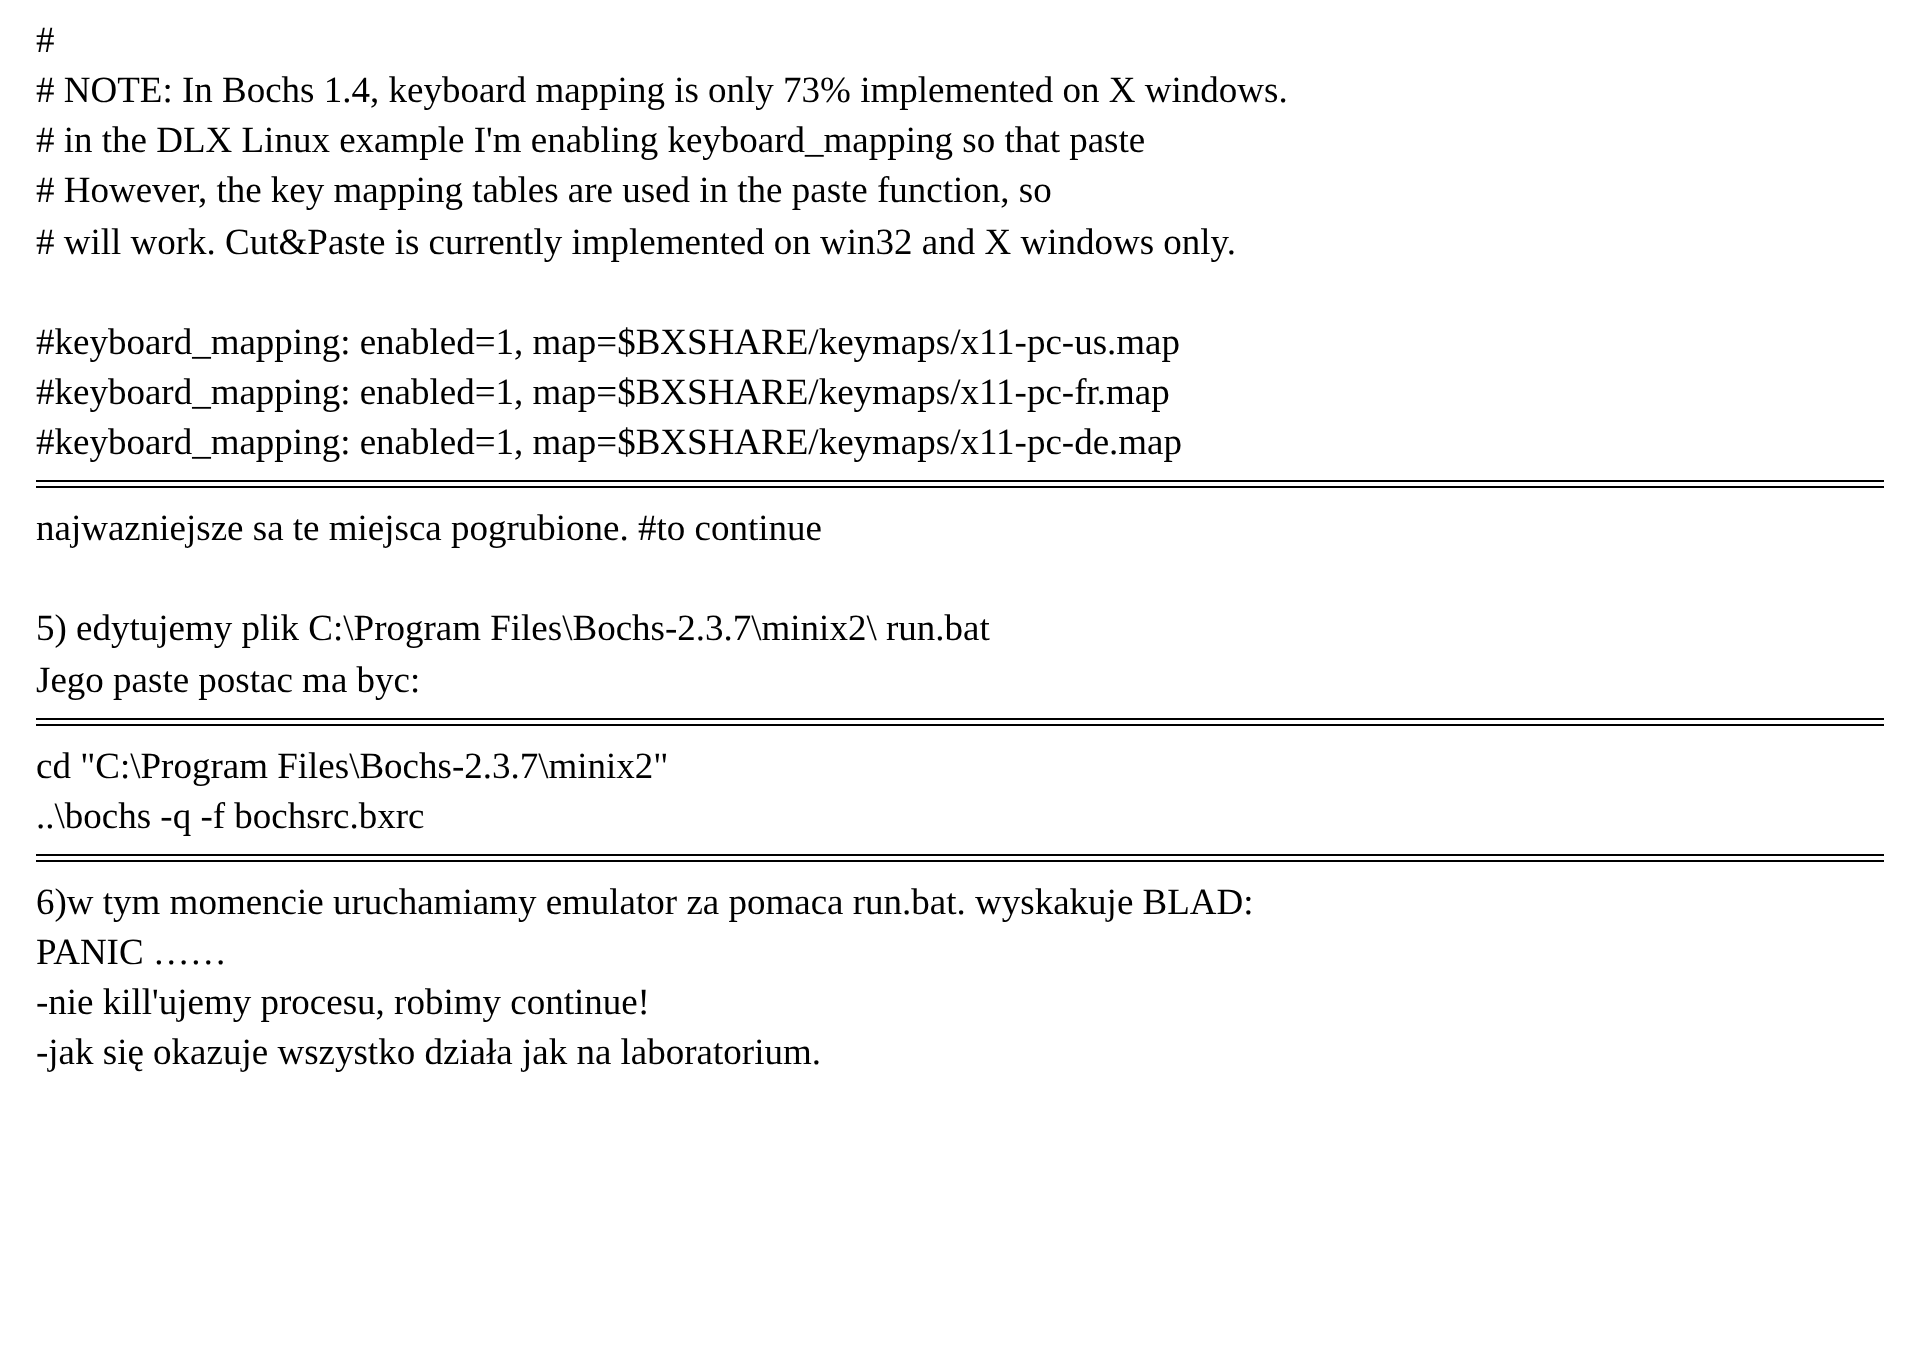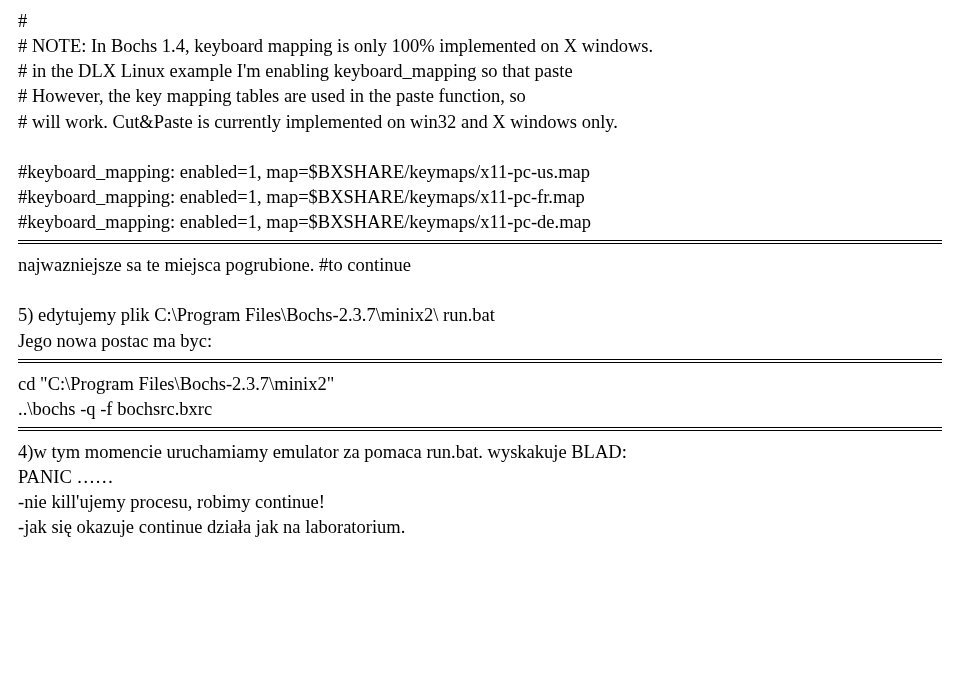--- a/index.html
+++ b/index.html
@@ -20,48 +20,48 @@
     margin: 6px 0 10px 0;
   }
 </style>
 </head>
 <body>
 
 <div>
 
   <div>
     <div class="para">#</div>
-    <div class="para"># NOTE: In Bochs 1.4, keyboard mapping is only 100% implemented on X windows.</div>
+    <div class="para"># NOTE: In Bochs 1.4, keyboard mapping is only 73% implemented on X windows.</div>
     <div class="para"># in the DLX Linux example I'm enabling keyboard_mapping so that paste</div>
     <div class="para"># However, the key mapping tables are used in the paste function, so</div>
     <div class="para"># will work. Cut&amp;Paste is currently implemented on win32 and X windows only.</div>
     <div class="para">&nbsp;</div>
     <div class="para">#keyboard_mapping: enabled=1, map=$BXSHARE/keymaps/x11-pc-us.map</div>
     <div class="para">#keyboard_mapping: enabled=1, map=$BXSHARE/keymaps/x11-pc-fr.map</div>
     <div class="para">#keyboard_mapping: enabled=1, map=$BXSHARE/keymaps/x11-pc-de.map</div>
   </div>
 
   <hr class="dbl">
 
   <div>
     <div class="para">najwazniejsze sa te miejsca pogrubione. #to continue</div>
     <div class="para">&nbsp;</div>
     <div class="para">5) edytujemy plik C:\Program Files\Bochs-2.3.7\minix2\ run.bat</div>
-    <div class="para">Jego nowa postac ma byc:</div>
+    <div class="para">Jego paste postac ma byc:</div>
   </div>
 
   <hr class="dbl">
 
   <div>
     <div class="para">cd "C:\Program Files\Bochs-2.3.7\minix2"</div>
     <div class="para">..\bochs -q -f bochsrc.bxrc</div>
   </div>
 
   <hr class="dbl">
 
   <div>
-    <div class="para">4)w tym momencie uruchamiamy emulator za pomaca run.bat. wyskakuje BLAD:</div>
+    <div class="para">6)w tym momencie uruchamiamy emulator za pomaca run.bat. wyskakuje BLAD:</div>
     <div class="para">PANIC ……</div>
     <div class="para">-nie kill'ujemy procesu, robimy continue!</div>
-    <div class="para">-jak się okazuje continue działa jak na laboratorium.</div>
+    <div class="para">-jak się okazuje wszystko działa jak na laboratorium.</div>
   </div>
 
 </div>
 
 </body></html>

